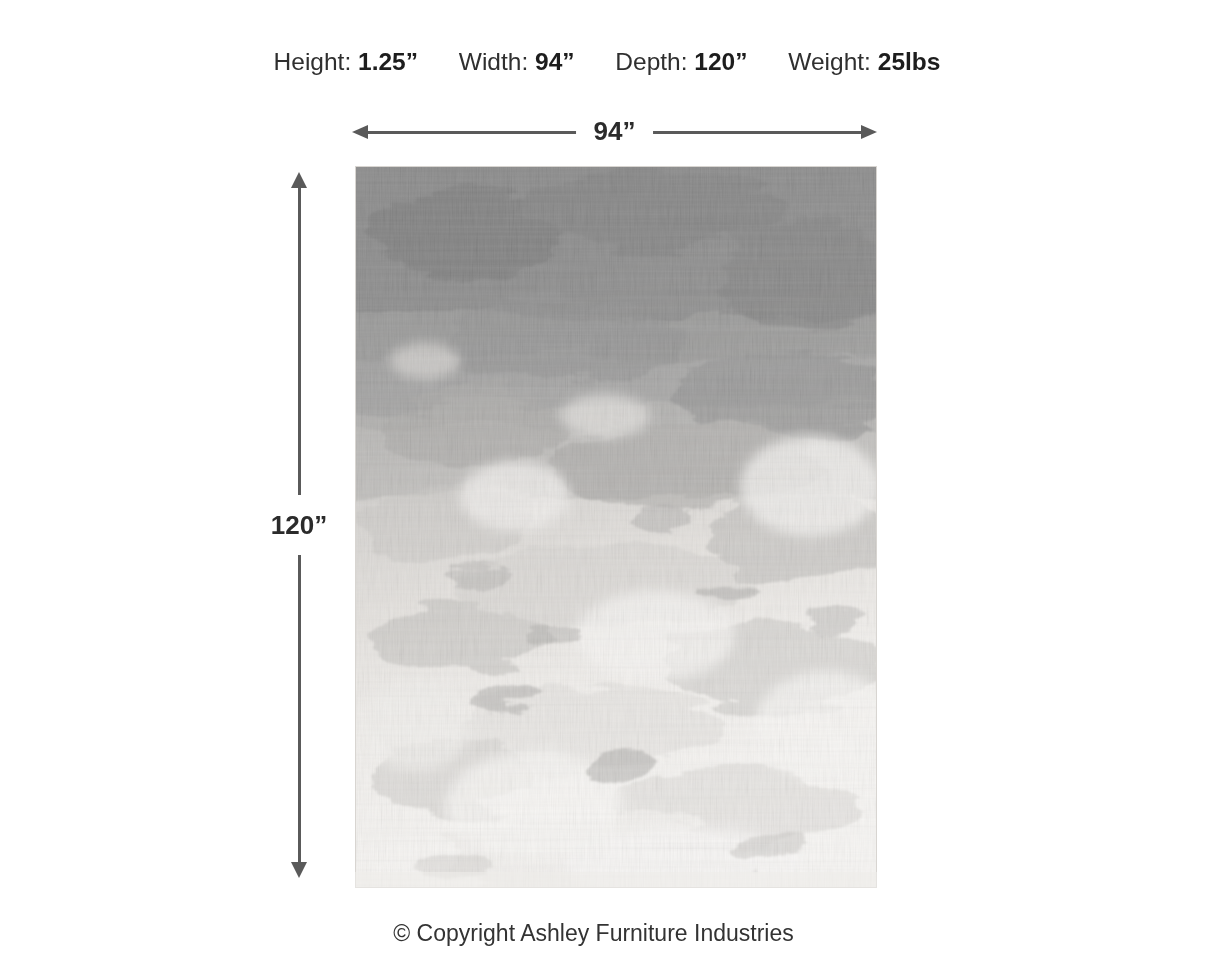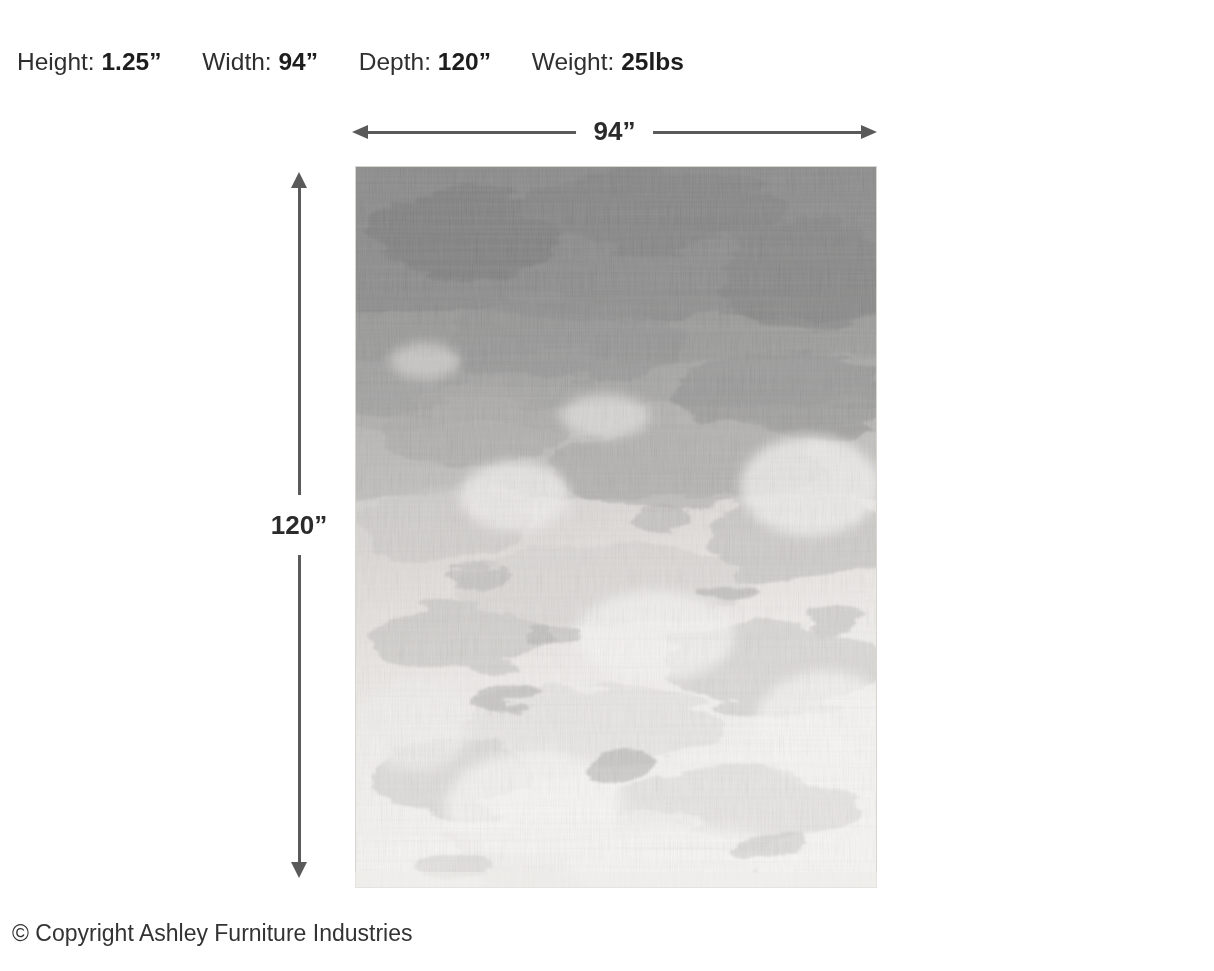--- a/index.html
+++ b/index.html
@@ -15,20 +15,21 @@
     position: relative;
     overflow: hidden;
   }
 
   
   .specs {
     position: absolute;
     top: 48px;
     left: 0;
     width: 1214px;
+    text-align: center;
     font-size: 24.5px;
     color: #2f2f2f;
     white-space: nowrap;
   }
   .spec-group {
     display: inline-block;
     margin: 0 17px;
   }
   .spec-label {
     font-weight: 400;
@@ -150,23 +151,23 @@
   .product-image svg {
     display: block;
     width: 100%;
     height: 100%;
   }
 
   
   .copyright {
     position: absolute;
     top: 920px;
-    left: 12px;
+    left: 4px;
     width: 1179px;
-    text-align: left;
+    text-align: center;
     font-size: 23px;
     color: #333333;
   }
 </style>
 </head>
 <body>
 
 <div class="specs">
   <span class="spec-group">
     <span class="spec-label">Height:</span>

